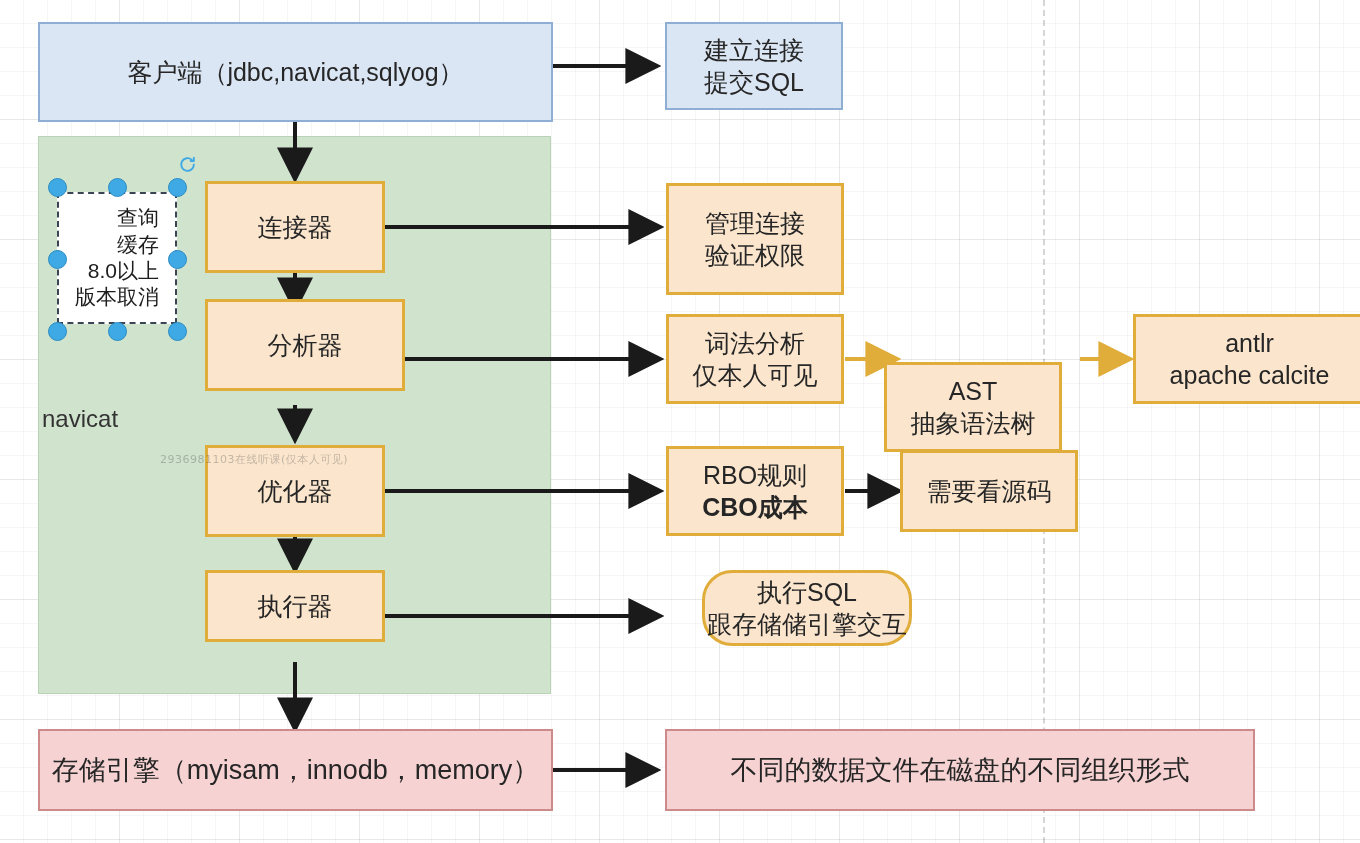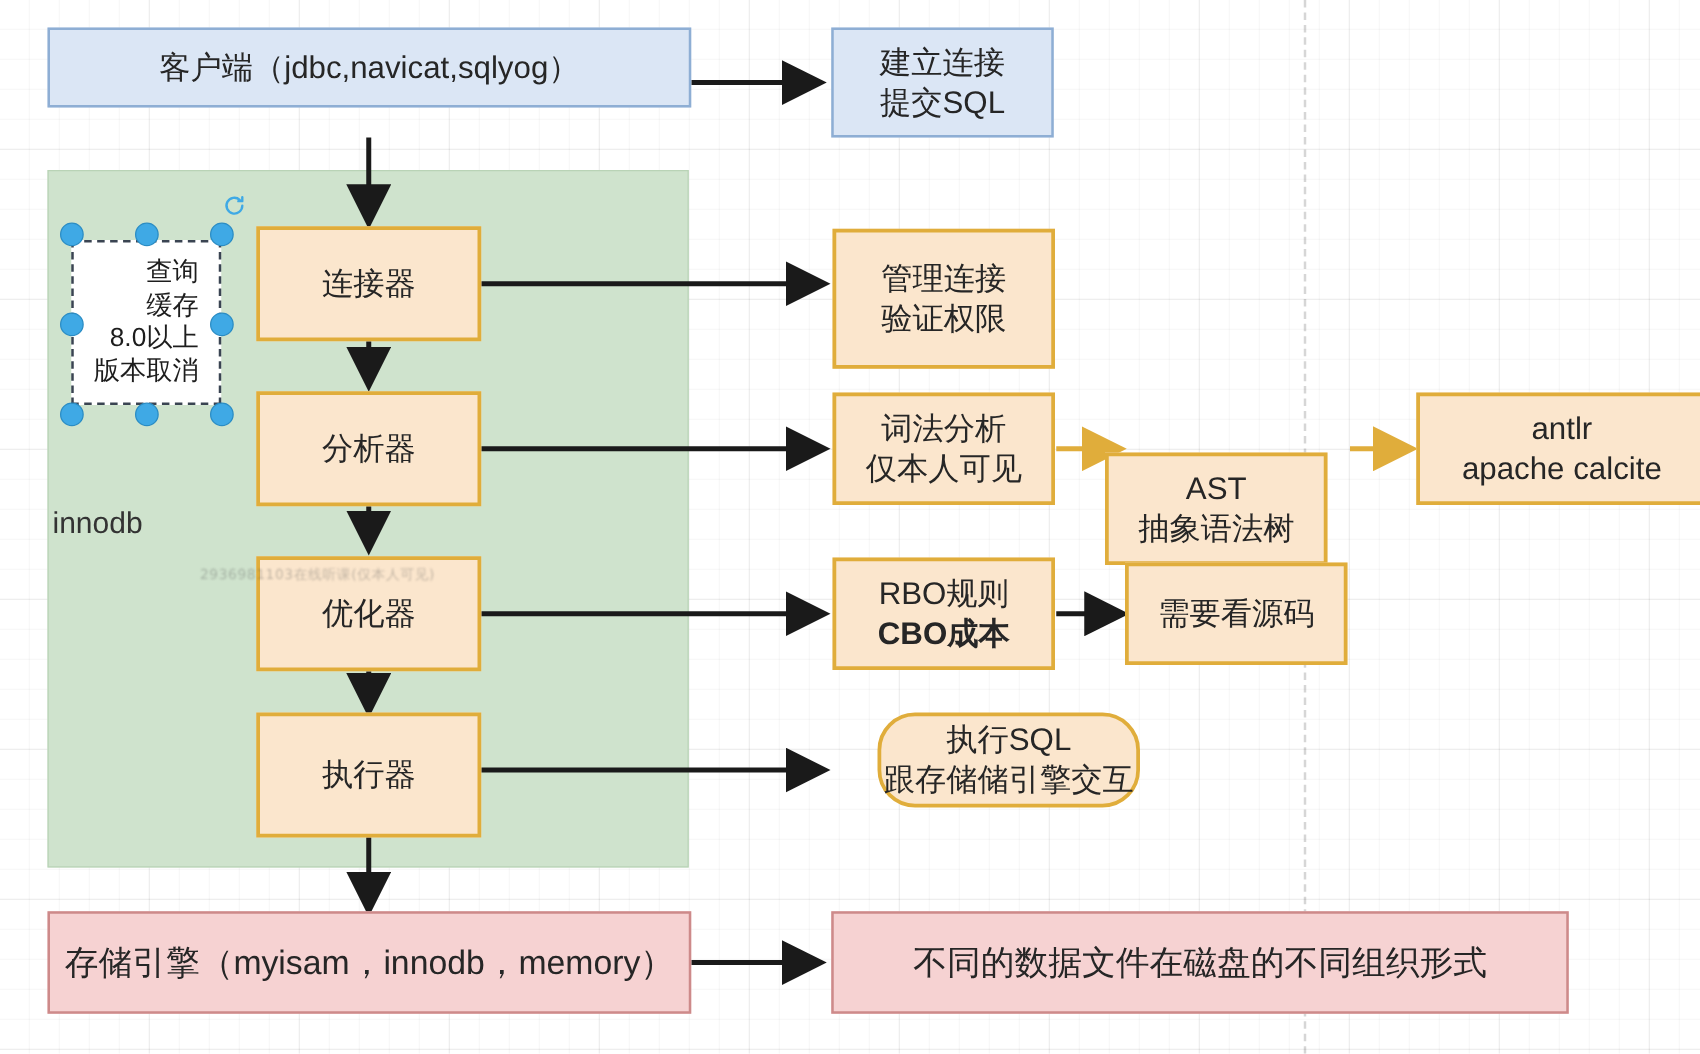--- a/index.html
+++ b/index.html
@@ -94,21 +94,21 @@
   .b{font-weight:bold;}
 </style>
 </head>
 <body>
 
 <div id="canvas">
 
   <div class="guide-v" style="left:1043px;"></div>
 
   <div class="green-region" style="left:38px;top:136px;width:513px;height:558px;"></div>
-  <div class="region-label" style="left:42px;top:405px;">innodb</div>
+  <div class="region-label" style="left:42px;top:405px;">navicat</div>
 
   <svg class="links" viewBox="0 0 1360 843">
     <defs>
       <marker id="ad" markerWidth="9" markerHeight="9" refX="7.4" refY="4.5" orient="auto">
         <path d="M0,0 L9,4.5 L0,9 z" fill="#1a1a1a"></path>
       </marker>
       <marker id="ag" markerWidth="9" markerHeight="9" refX="7.4" refY="4.5" orient="auto">
         <path d="M0,0 L9,4.5 L0,9 z" fill="#e0ad3b"></path>
       </marker>
     </defs>
@@ -125,51 +125,51 @@
       <path d="M385,616 L658,616"></path>
       <path d="M295,662 L295,727"></path>
       <path d="M553,770 L655,770"></path>
     </g>
     <g stroke="#e0ad3b" stroke-width="4" fill="none" marker-end="url(#ag)">
       <path d="M845,359 L895,359"></path>
       <path d="M1080,359 L1128,359"></path>
     </g>
   </svg>
 
-  <div class="node blue" style="left:38px;top:22px;width:515px;height:64px;">客户端（jdbc,navicat,sqlyog）</div>
+  <div class="node blue" style="left:38px;top:22px;width:515px;height:100px;">客户端（jdbc,navicat,sqlyog）</div>
 
   <div class="node blue" style="left:665px;top:22px;width:178px;height:88px;">建立连接
 提交SQL</div>
 
   <div class="node orange" style="left:205px;top:181px;width:180px;height:92px;">连接器</div>
 
   <div class="node orange" style="left:666px;top:183px;width:178px;height:112px;">管理连接
 验证权限</div>
 
-  <div class="node orange" style="left:205px;top:313px;width:180px;height:92px;">分析器</div>
+  <div class="node orange" style="left:205px;top:299px;width:200px;height:92px;">分析器</div>
 
   <div class="node orange" style="left:666px;top:314px;width:178px;height:90px;">词法分析
 仅本人可见</div>
 
   <div class="node orange" style="left:884px;top:314px;width:178px;height:90px;margin-top:48px;">AST
 抽象语法树</div>
 
   <div class="node orange" style="left:1133px;top:314px;width:233px;height:90px;">antlr
 apache calcite</div>
 
   <div class="node orange" style="left:205px;top:445px;width:180px;height:92px;">优化器</div>
 
   <div class="node orange" style="left:666px;top:446px;width:178px;height:90px;flex-direction:column;">
     <span>RBO规则</span>
     <span class="b">CBO成本</span>
   </div>
 
   <div class="node orange" style="left:900px;top:450px;width:178px;height:82px;">需要看源码</div>
 
-  <div class="node orange" style="left:205px;top:570px;width:180px;height:100px;">执行器</div>
+  <div class="node orange" style="left:205px;top:570px;width:180px;height:72px;">执行器</div>
 
   <div class="node orange" style="left:702px;top:570px;width:210px;height:76px;border-radius:30px;">执行SQL
 跟存储储引擎交互</div>
 
   <div class="node pink" style="left:38px;top:729px;width:515px;height:82px;">存储引擎（myisam，innodb，memory）</div>
 
   <div class="node pink" style="left:665px;top:729px;width:590px;height:82px;text-align:right;">不同的数据文件在磁盘的不同组织形式</div>
 
   <div class="wm" style="left:160px;top:452px;">2936981103在线听课(仅本人可见)</div>
 

